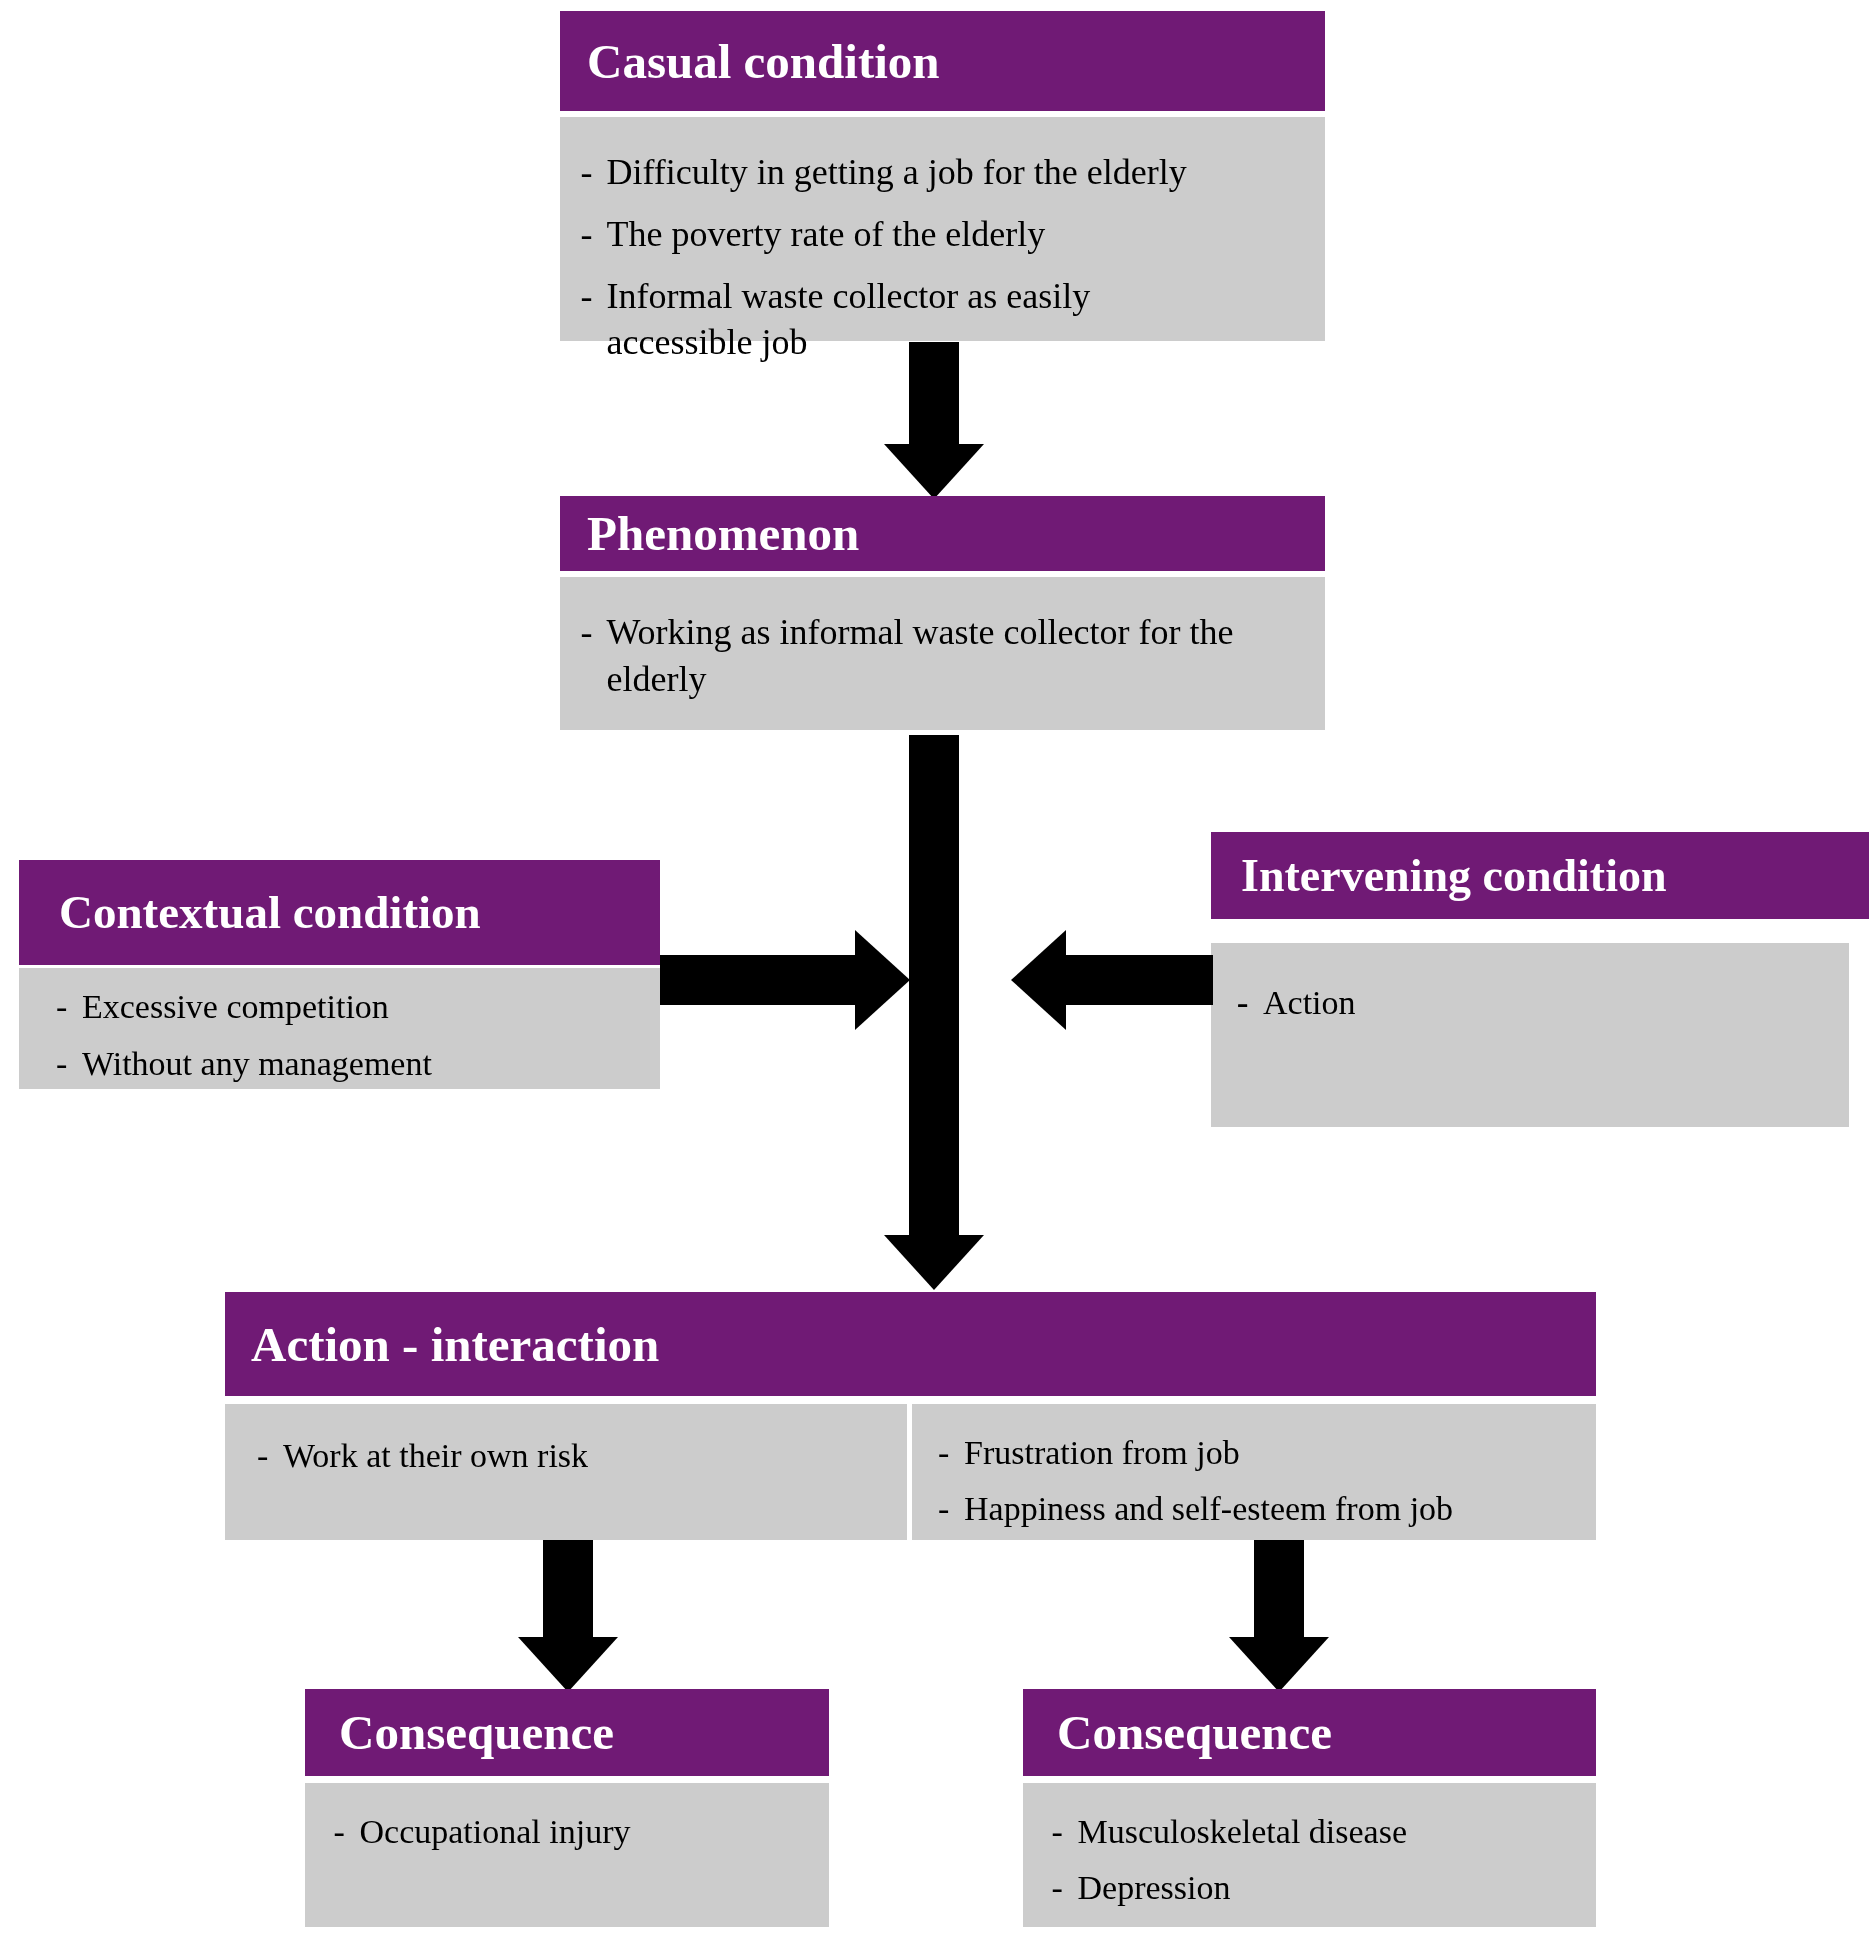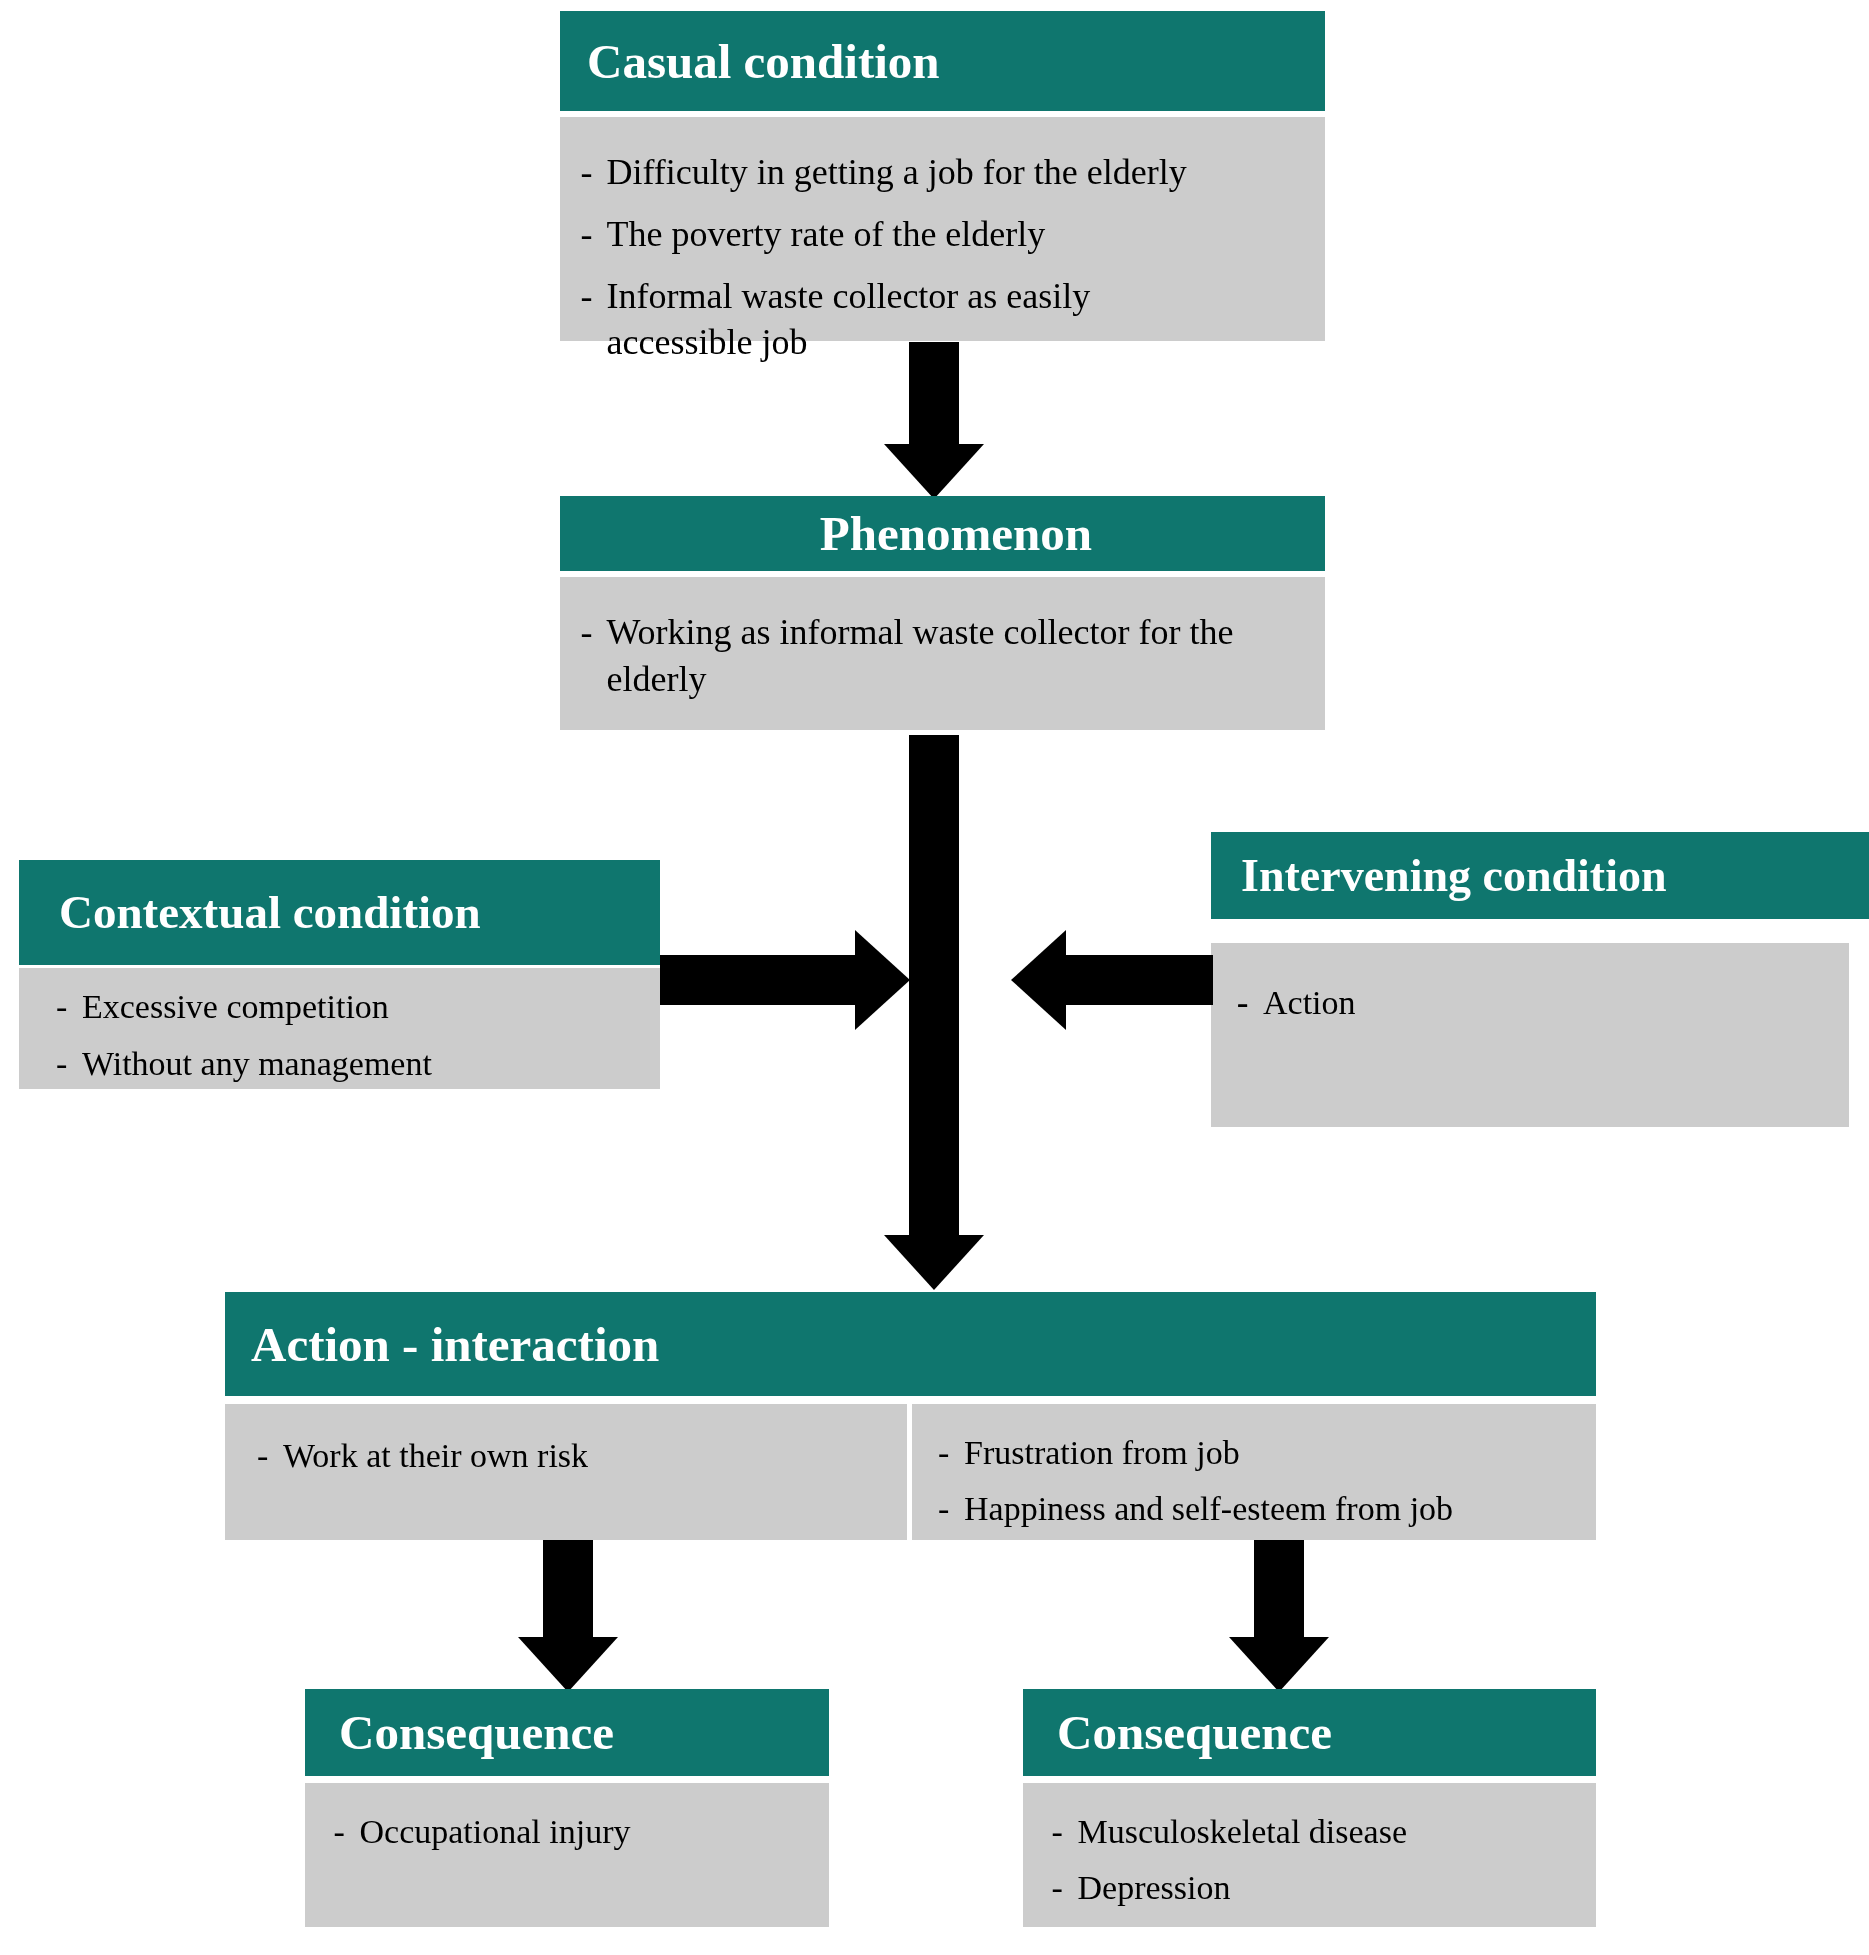--- a/index.html
+++ b/index.html
@@ -13,21 +13,21 @@
     position:relative;
     width:1869px;
     height:1955px;
     background:#ffffff;
     overflow:hidden;
   }
   
   .node{position:absolute;}
   .node-header{
     position:absolute;
-    background:#0f766e;
+    background:#701a75;
     color:#ffffff;
     font-weight:bold;
     display:flex;
     align-items:center;
     box-sizing:border-box;
   }
   .node-header .htext{
     display:block;
     white-space:nowrap;
     line-height:1;
@@ -105,21 +105,21 @@
       </ul>
     </div>
   </div>
 
   <div class="arrow">
     <div class="shaft" style="left:909px;top:342px;width:50px;height:104px;"></div>
     <div class="head down" style="left:884px;top:444px;"></div>
   </div>
 
   <div class="node">
-    <div class="node-header" style="left:560px;top:496px;width:765px;height:75px;padding-left:27px;justify-content:center;">
+    <div class="node-header" style="left:560px;top:496px;width:765px;height:75px;padding-left:27px;">
       <span class="htext" style="font-size:49px;">Phenomenon</span>
     </div>
     <div class="node-body" style="left:560px;top:577px;width:765px;height:153px;padding:32px 91px 0 20.5px;">
       <ul class="bullets" style="font-size:36px;">
         <li>
           <span class="dash">-</span>
           <span>Working as informal waste collector for the elderly</span>
         </li>
       </ul>
     </div>

